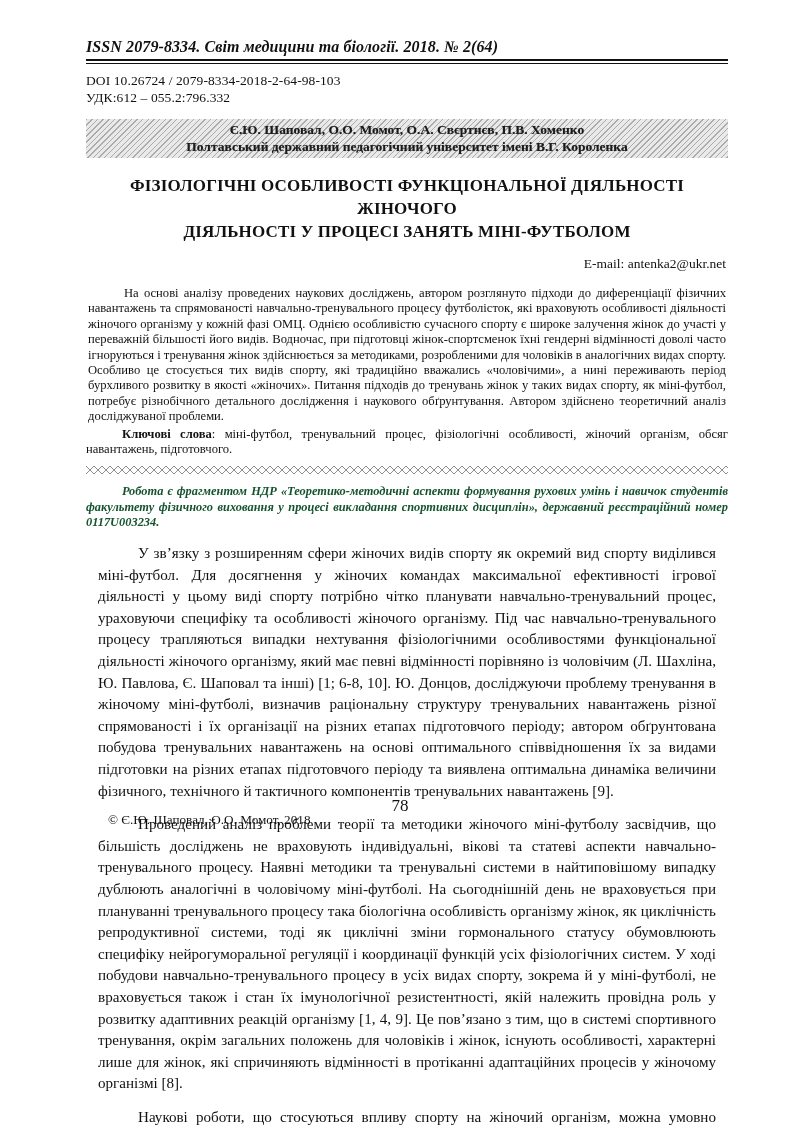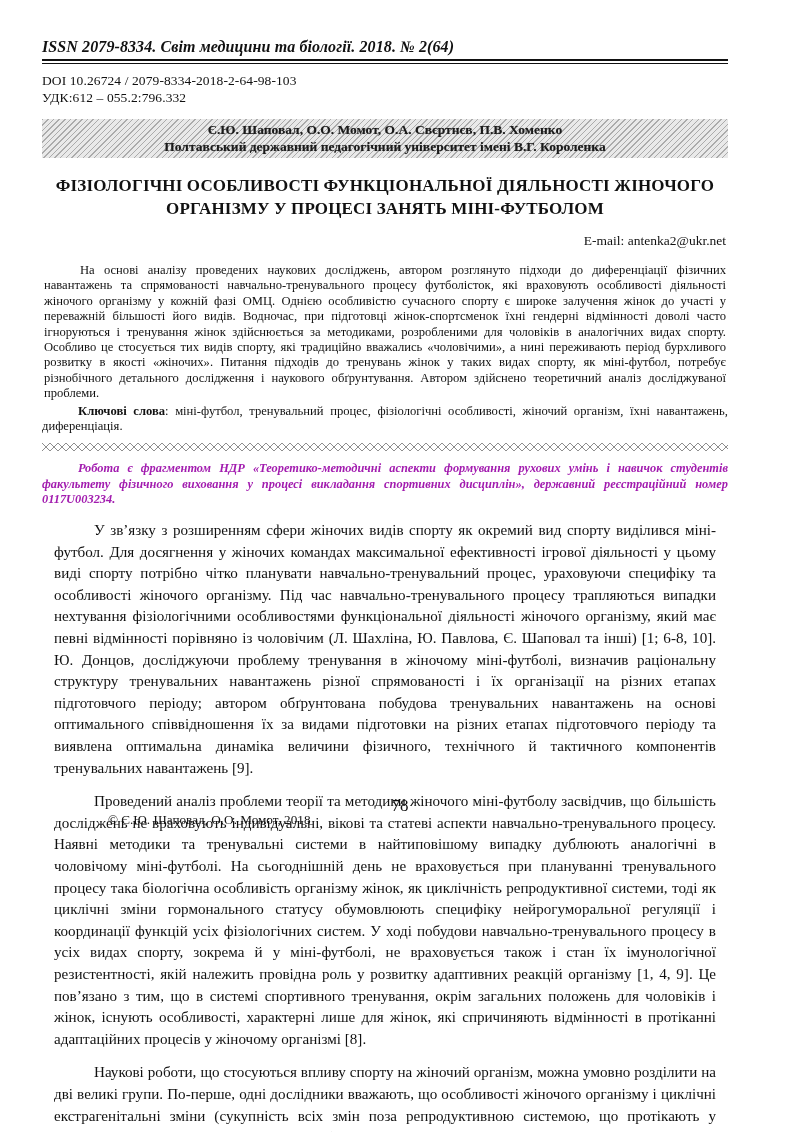--- a/index.html
+++ b/index.html
@@ -14,21 +14,21 @@
     color: #111111;
     position: relative;
     overflow: hidden;
   }
   .page {
     position: absolute;
     left: 0; top: 0;
     width: 800px;
     height: 864px;
     box-sizing: border-box;
-    padding: 38px 72px 0 42px;
+    padding: 38px 72px 0 86px;
   }
 
   
   .running-head {
     font-style: italic;
     font-weight: bold;
     font-size: 16px;
     letter-spacing: .1px;
     padding-bottom: 3px;
   }
@@ -119,21 +119,21 @@
 
   
   .funding {
     margin-top: 10px;
     font-style: italic;
     font-weight: bold;
     font-size: 12.4px;
     line-height: 15.2px;
     text-align: justify;
     text-indent: 36px;
-    color: #a21caf;
+    color: #14532d;
   }
 
   
   .body-text {
     margin-top: 13px;
     font-size: 15.1px;
     line-height: 21.6px;
     text-align: justify;
     letter-spacing: 0;
   }
@@ -175,31 +175,31 @@
   <div class="meta-line">DOI 10.26724 / 2079-8334-2018-2-64-98-103</div>
   <div class="meta-line">УДК:612 – 055.2:796.332</div>
 
   <div class="authors-band">
     <div class="line">Є.Ю. Шаповал, О.О. Момот, О.А. Свєртнєв, П.В. Хоменко</div>
     <div class="line">Полтавський державний педагогічний університет імені В.Г. Короленка</div>
   </div>
 
   <div class="article-title">
     <div>ФІЗІОЛОГІЧНІ ОСОБЛИВОСТІ ФУНКЦІОНАЛЬНОЇ ДІЯЛЬНОСТІ ЖІНОЧОГО</div>
-    <div>ОРГАНІЗМУ У ПРОЦЕСІ ЗАНЯТЬ МІНІ-ФУТБОЛОМ</div>
+    <div>ДІЯЛЬНОСТІ У ПРОЦЕСІ ЗАНЯТЬ МІНІ-ФУТБОЛОМ</div>
   </div>
 
   <div class="email-line">E-mail: antenka2@ukr.net</div>
 
   <div class="abstract">
     <p>На основі аналізу проведених наукових досліджень, автором розглянуто підходи до диференціації фізичних навантажень та спрямованості навчально-тренувального процесу футболісток, які враховують особливості діяльності жіночого організму у кожній фазі ОМЦ. Однією особливістю сучасного спорту є широке залучення жінок до участі у переважній більшості його видів. Водночас, при підготовці жінок-спортсменок їхні гендерні відмінності доволі часто ігноруються і тренування жінок здійснюється за методиками, розробленими для чоловіків в аналогічних видах спорту. Особливо це стосується тих видів спорту, які традиційно вважались «чоловічими», а нині переживають період бурхливого розвитку в якості «жіночих». Питання підходів до тренувань жінок у таких видах спорту, як міні-футбол, потребує різнобічного детального дослідження і наукового обґрунтування. Автором здійснено теоретичний аналіз досліджуваної проблеми.</p>
   </div>
 
   <div class="keywords">
-    <b>Ключові слова</b><span>: міні-футбол, тренувальний процес, фізіологічні особливості, жіночий організм, їхні навантажень, диференціація.</span>
+    <b>Ключові слова</b><span>: міні-футбол, тренувальний процес, фізіологічні особливості, жіночий організм, обсяг навантажень, підготовчого.</span>
   </div>
 
   <div class="wavy-rule"></div>
 
   <div class="funding">Робота є фрагментом НДР «Теоретико-методичні аспекти формування рухових умінь і навичок студентів факультету фізичного виховання у процесі викладання спортивних дисциплін», державний реєстраційний номер 0117U003234.</div>
 
   <div class="body-text">
     <p>У зв’язку з розширенням сфери жіночих видів спорту як окремий вид спорту виділився міні-футбол. Для досягнення у жіночих командах максимальної ефективності ігрової діяльності у цьому виді спорту потрібно чітко планувати навчально-тренувальний процес, ураховуючи специфіку та особливості жіночого організму. Під час навчально-тренувального процесу трапляються випадки нехтування фізіологічними особливостями функціональної діяльності жіночого організму, який має певні відмінності порівняно із чоловічим (Л. Шахліна, Ю. Павлова, Є. Шаповал та інші) [1; 6-8, 10]. Ю. Донцов, досліджуючи проблему тренування в жіночому міні-футболі, визначив раціональну структуру тренувальних навантажень різної спрямованості і їх організації на різних етапах підготовчого періоду; автором обґрунтована побудова тренувальних навантажень на основі оптимального співвідношення їх за видами підготовки на різних етапах підготовчого періоду та виявлена оптимальна динаміка величини фізичного, технічного й тактичного компонентів тренувальних навантажень [9].</p>
     <p>Проведений аналіз проблеми теорії та методики жіночого міні-футболу засвідчив, що більшість досліджень не враховують індивідуальні, вікові та статеві аспекти навчально-тренувального процесу. Наявні методики та тренувальні системи в найтиповішому випадку дублюють аналогічні в чоловічому міні-футболі. На сьогоднішній день не враховується при плануванні тренувального процесу така біологічна особливість організму жінок, як циклічність репродуктивної системи, тоді як циклічні зміни гормонального статусу обумовлюють специфіку нейрогуморальної регуляції і координації функцій усіх фізіологічних систем. У ході побудови навчально-тренувального процесу в усіх видах спорту, зокрема й у міні-футболі,  не враховується також і стан їх імунологічної резистентності, якій належить провідна роль у розвитку адаптивних реакцій організму [1, 4, 9]. Це пов’язано з тим, що в системі спортивного тренування, окрім загальних положень для чоловіків і жінок, існують особливості, характерні лише для жінок, які спричиняють відмінності в протіканні адаптаційних процесів у жіночому організмі [8].</p>
     <p>Наукові роботи, що стосуються впливу спорту на жіночий організм, можна умовно розділити на дві великі групи. По-перше, одні дослідники вважають, що особливості жіночого організму і циклічні екстрагенітальні зміни (сукупність всіх змін поза репродуктивною системою, що протікають у жіночому організмі на тлі статевих циклів) не чинять істотного впливу на спортивну працездатність. По-друге, інші – наводять серйозні аргументи на користь ретельного аналізу і обліку особливостей жіночого організму  і насамперед, коливань, обумовлених менструальним циклом [9, 10 та інші].</p>

